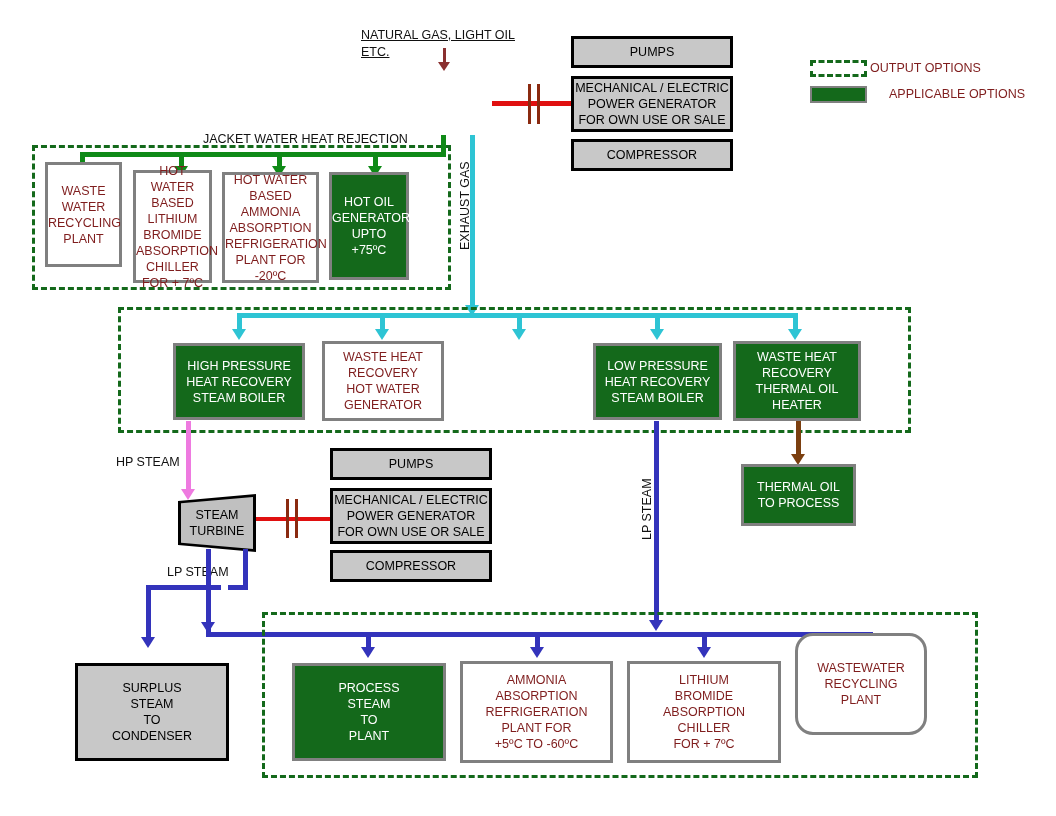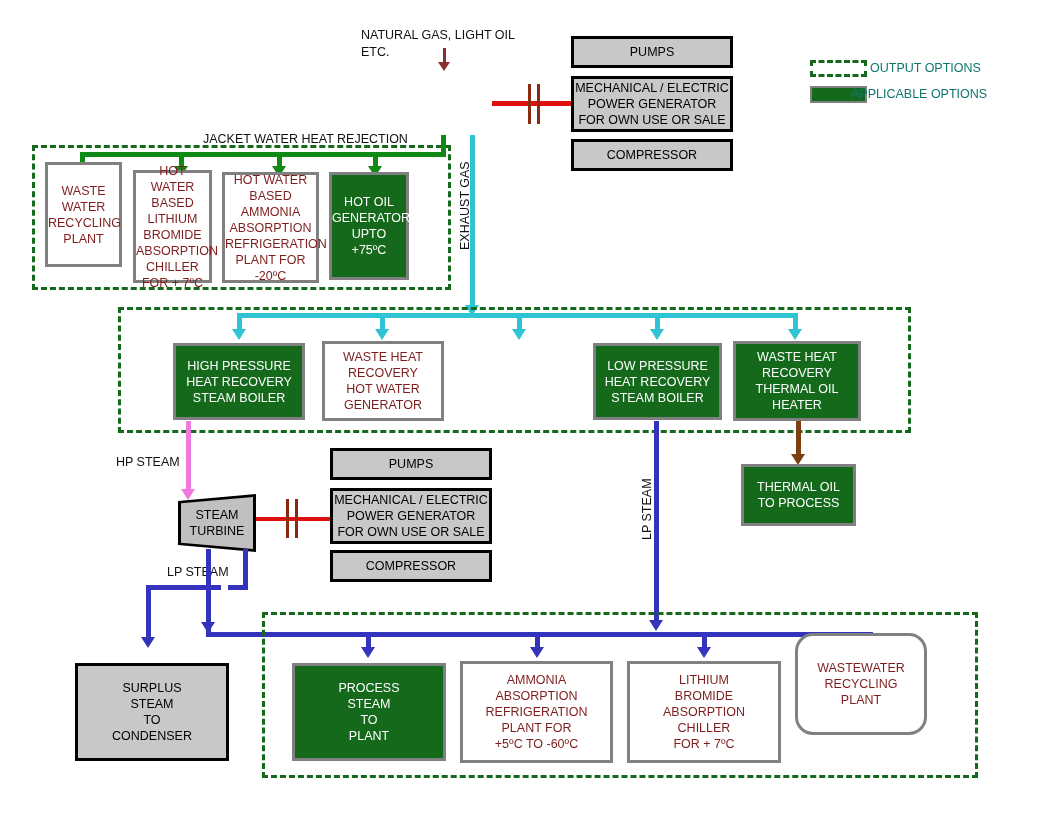--- a/index.html
+++ b/index.html
@@ -89,21 +89,21 @@
   }
   .legend-swatch-solid {
     position: absolute;
     box-sizing: border-box;
     background: #14691b;
     border: 2px solid #808080;
   }
   .legend-text {
     position: absolute;
     font-size: 12.5px;
-    color: #0f766e;
+    color: #7f1d1d;
     white-space: nowrap;
   }
 
   
   .turbine {
     position: absolute;
     background: #c0c0c0;
     color: #000000;
     font-size: 12.5px;
     display: flex;
@@ -124,23 +124,23 @@
 </style>
 </head>
 <body>
 
 <div id="canvas">
 
   <div class="legend-swatch-dashed" style="left:810px; top:60px; width:57px; height:17px;"></div>
   <div class="legend-text" style="left:870px; top:61px;">OUTPUT OPTIONS</div>
 
   <div class="legend-swatch-solid" style="left:810px; top:86px; width:57px; height:17px;"></div>
-  <div class="legend-text" style="left:851px; top:87px;text-align:right;">APPLICABLE  OPTIONS</div>
-
-  <div class="lbl" style="left:361px; top:27px; width:180px;">NATURAL  GAS, LIGHT OIL
+  <div class="legend-text" style="left:889px; top:87px;text-align:right;">APPLICABLE  OPTIONS</div>
+
+  <div class="lbl" style="left:361px; top:27px; width:180px;text-decoration:underline;">NATURAL  GAS, LIGHT OIL
 ETC.</div>
 
   <div class="ln" style="left:443px; top:48px; width:3px; height:17px; background:#8a3030;"></div>
   <div class="ln" style="left:438px; top:62px; width:0; height:0;
               border-left:6px solid transparent; border-right:6px solid transparent;
               border-top:9px solid #8a3030;"></div>
 
 
   <div class="box box-grey" style="left:571px; top:36px; width:162px; height:32px;">
     <span>PUMPS</span>

